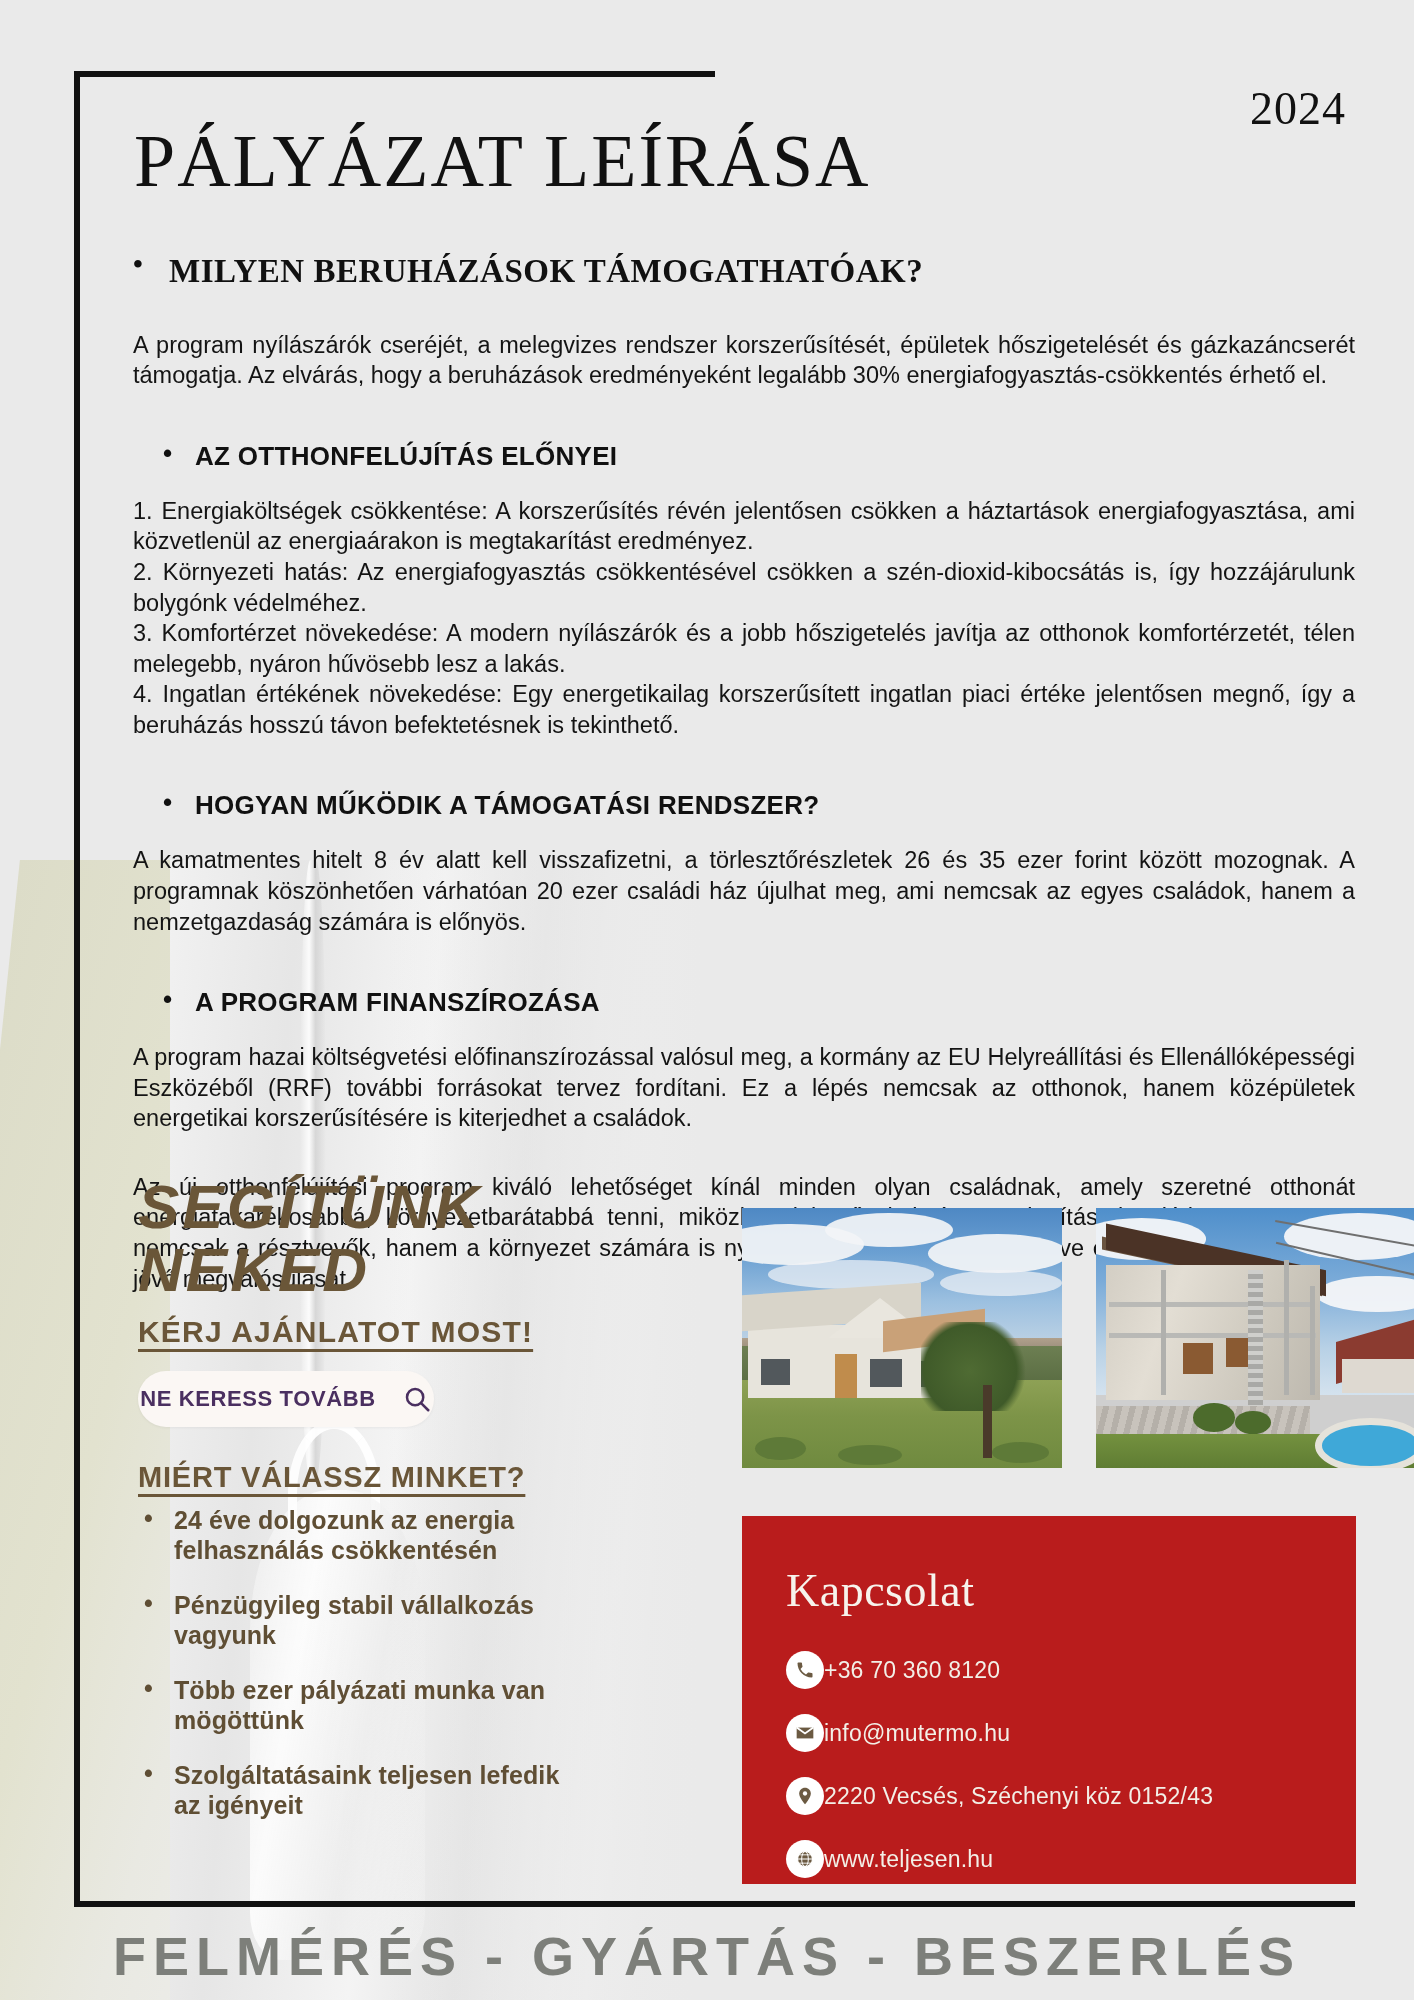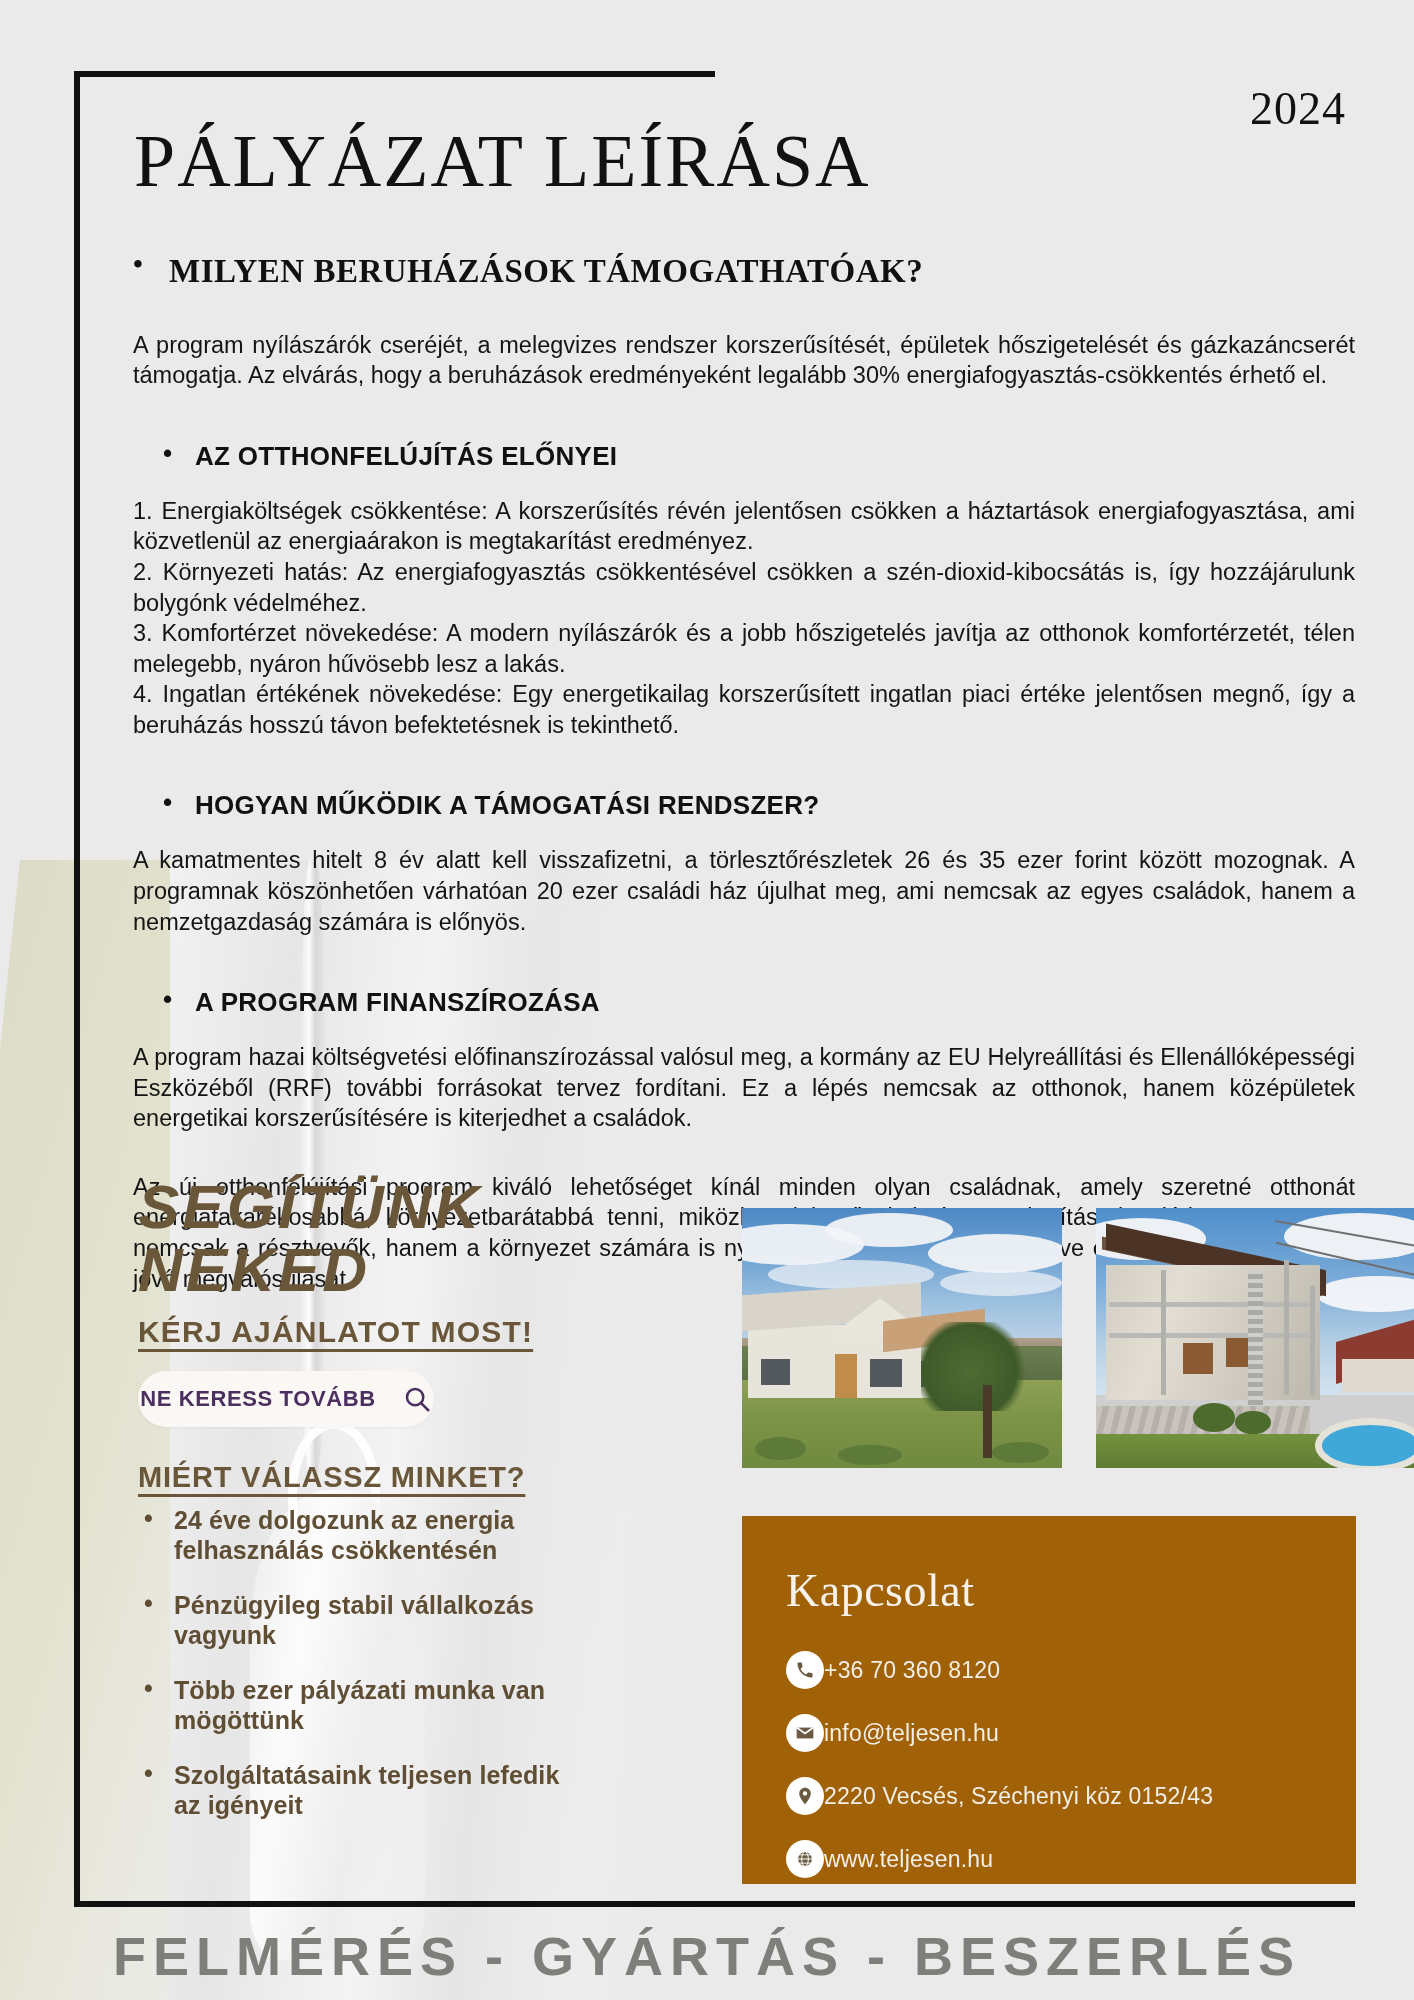--- a/index.html
+++ b/index.html
@@ -338,21 +338,21 @@
   .p2-shrub { position:absolute; background:#4c6b2c; border-radius:50%; }
   .p2-wire { position:absolute; height:2px; background:#6f6f6f; }
 
   
   .contact {
     position: absolute;
     left: 742px;
     top: 1516px;
     width: 614px;
     height: 368px;
-    background: #a16207;
+    background: #b91c1c;
     z-index: 4;
     color: #f4f0e8;
   }
   .contact h3 {
     margin: 0;
     padding: 48px 0 0 44px;
     font-family: "Liberation Serif", serif;
     font-weight: normal;
     font-size: 46px;
     letter-spacing: .5px;
@@ -540,21 +540,21 @@
           </span>
           <span>+36 70 360 8120</span>
         </li>
         <li>
           <span class="ci">
             <svg width="20" height="20" viewBox="0 0 24 24" fill="#6b5a42">
               <path d="M2 5.5h20v13H2z"></path>
               <path d="M2 5.5l10 7 10-7" fill="none" stroke="#ffffff" stroke-width="2.2"></path>
             </svg>
           </span>
-          <span>info@teljesen.hu</span>
+          <span>info@mutermo.hu</span>
         </li>
         <li>
           <span class="ci">
             <svg width="20" height="20" viewBox="0 0 24 24" fill="#6b5a42">
               <path d="M12 2c-3.9 0-7 3.1-7 7 0 5.2 7 13 7 13s7-7.8 7-13c0-3.9-3.1-7-7-7z"></path>
               <circle cx="12" cy="9" r="2.6" fill="#ffffff"></circle>
             </svg>
           </span>
           <span>2220 Vecsés, Széchenyi köz 0152/43</span>
         </li>

